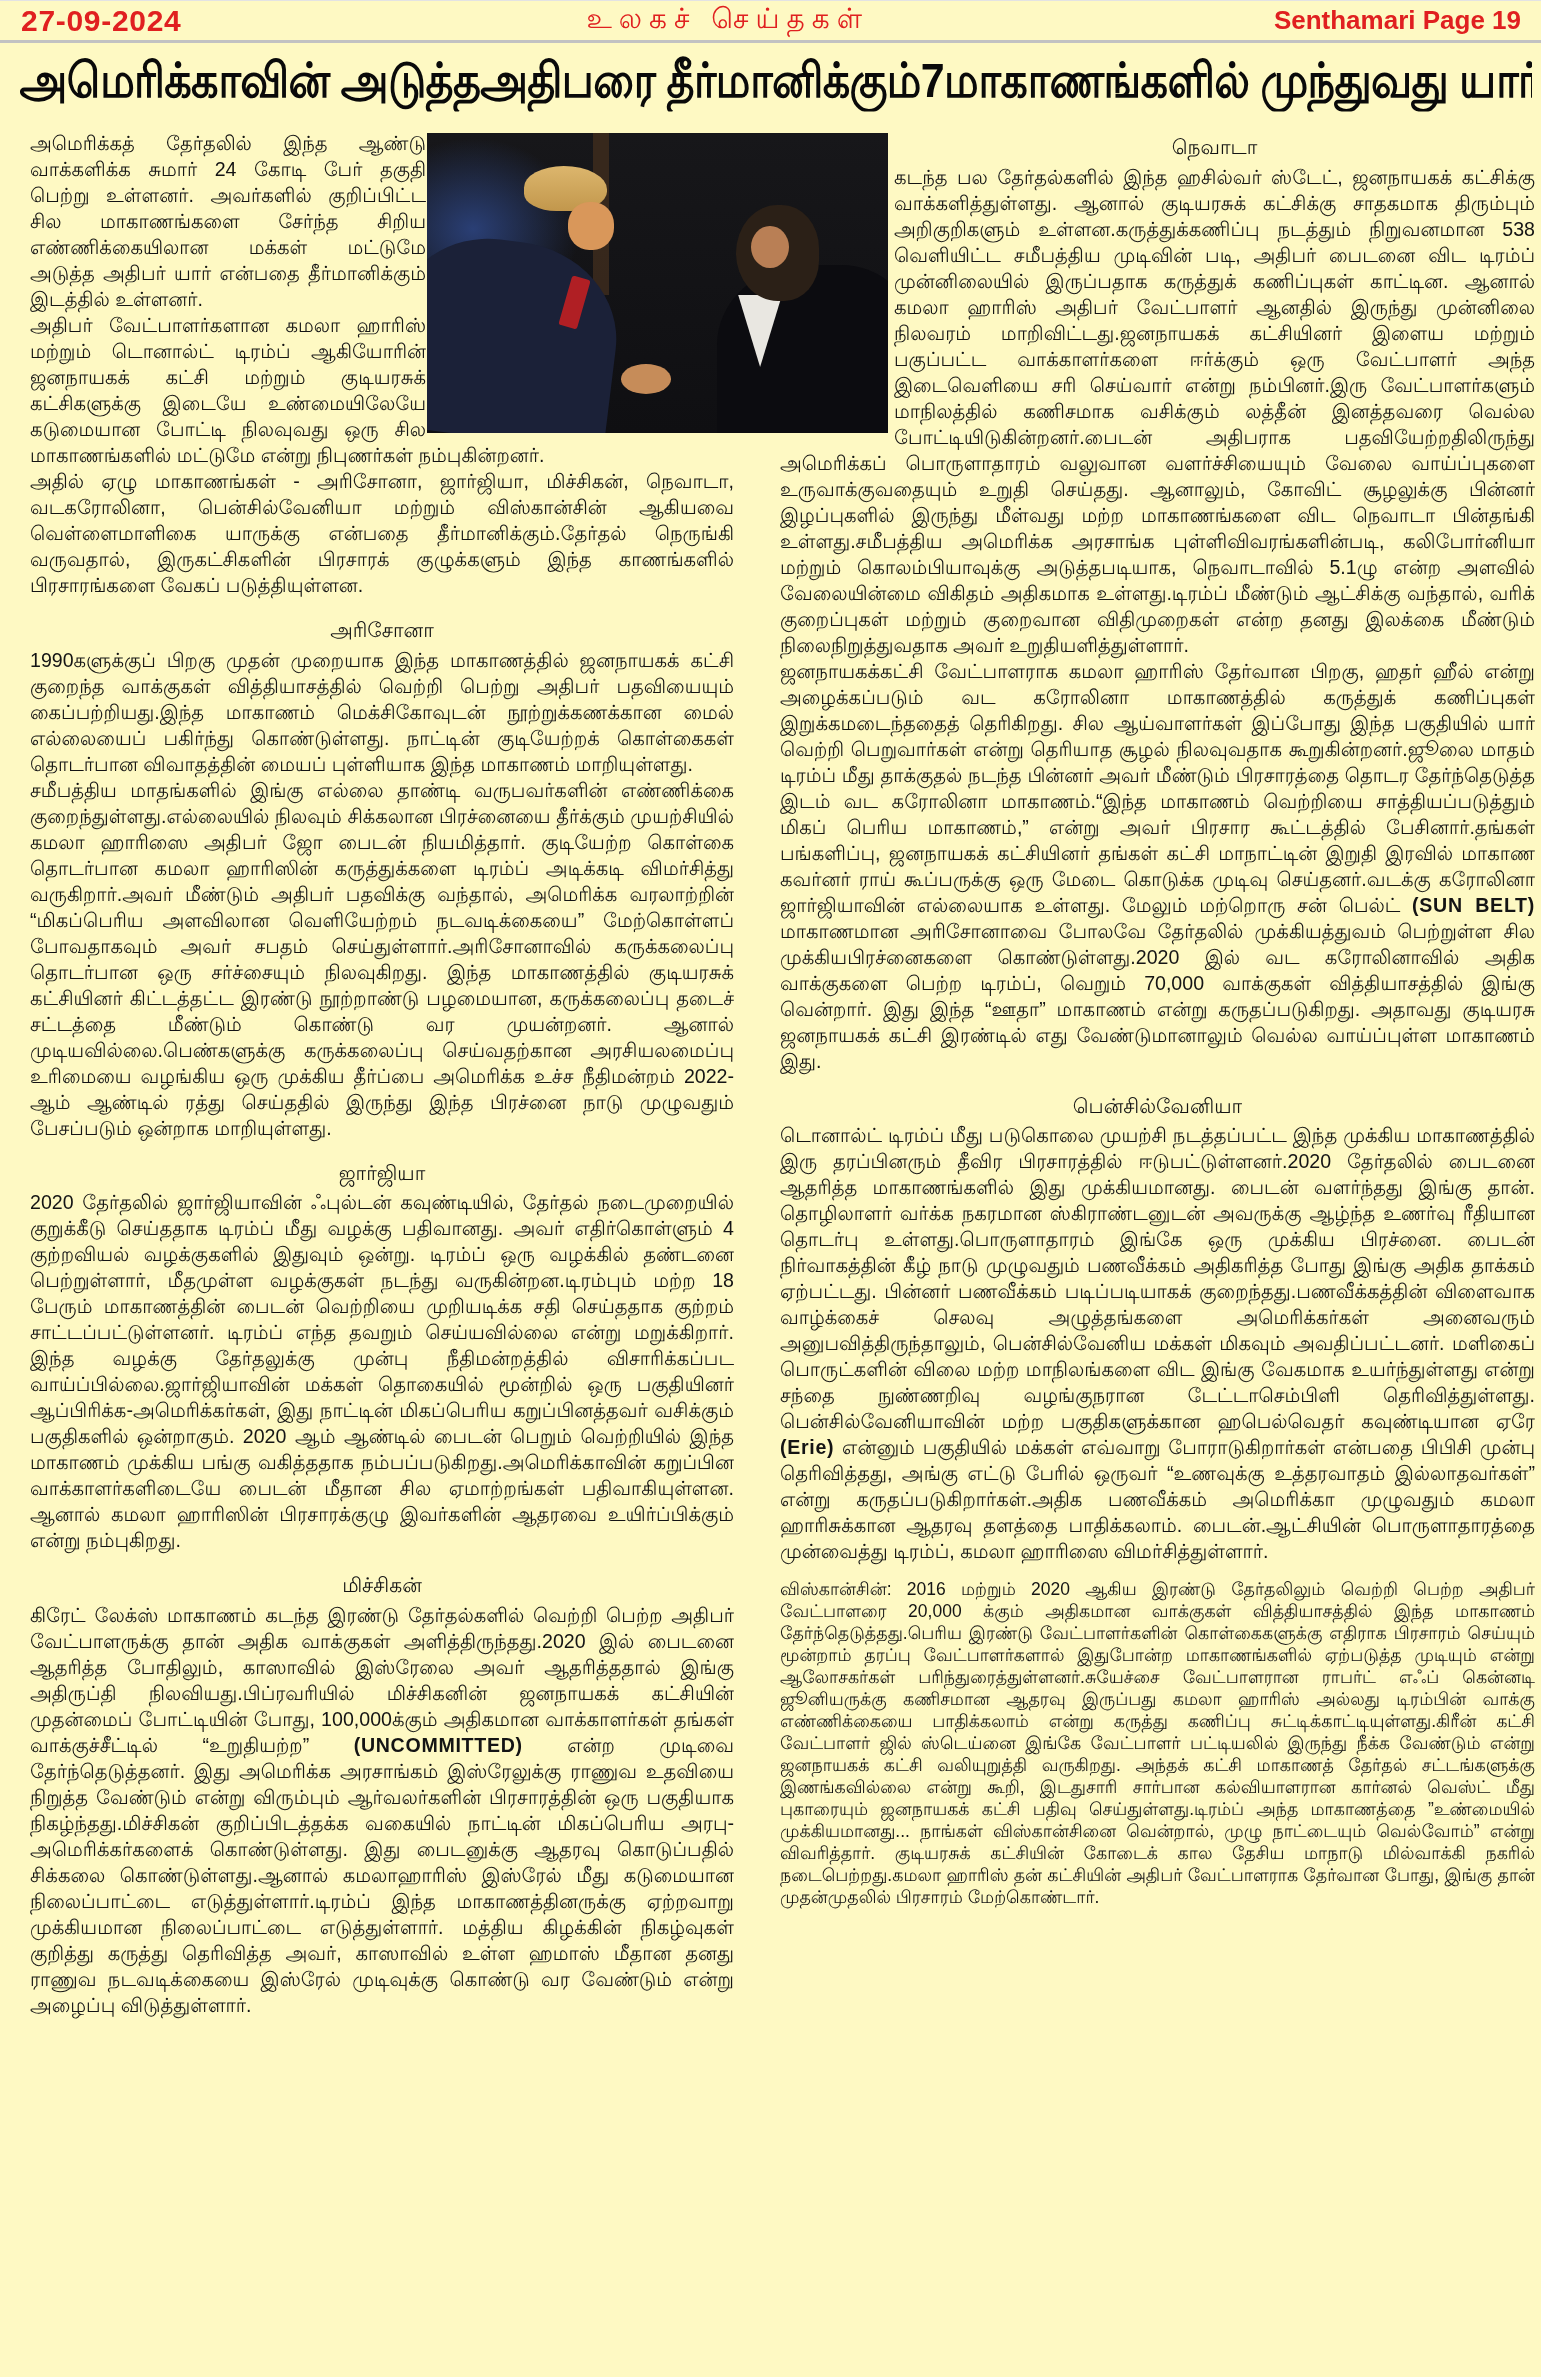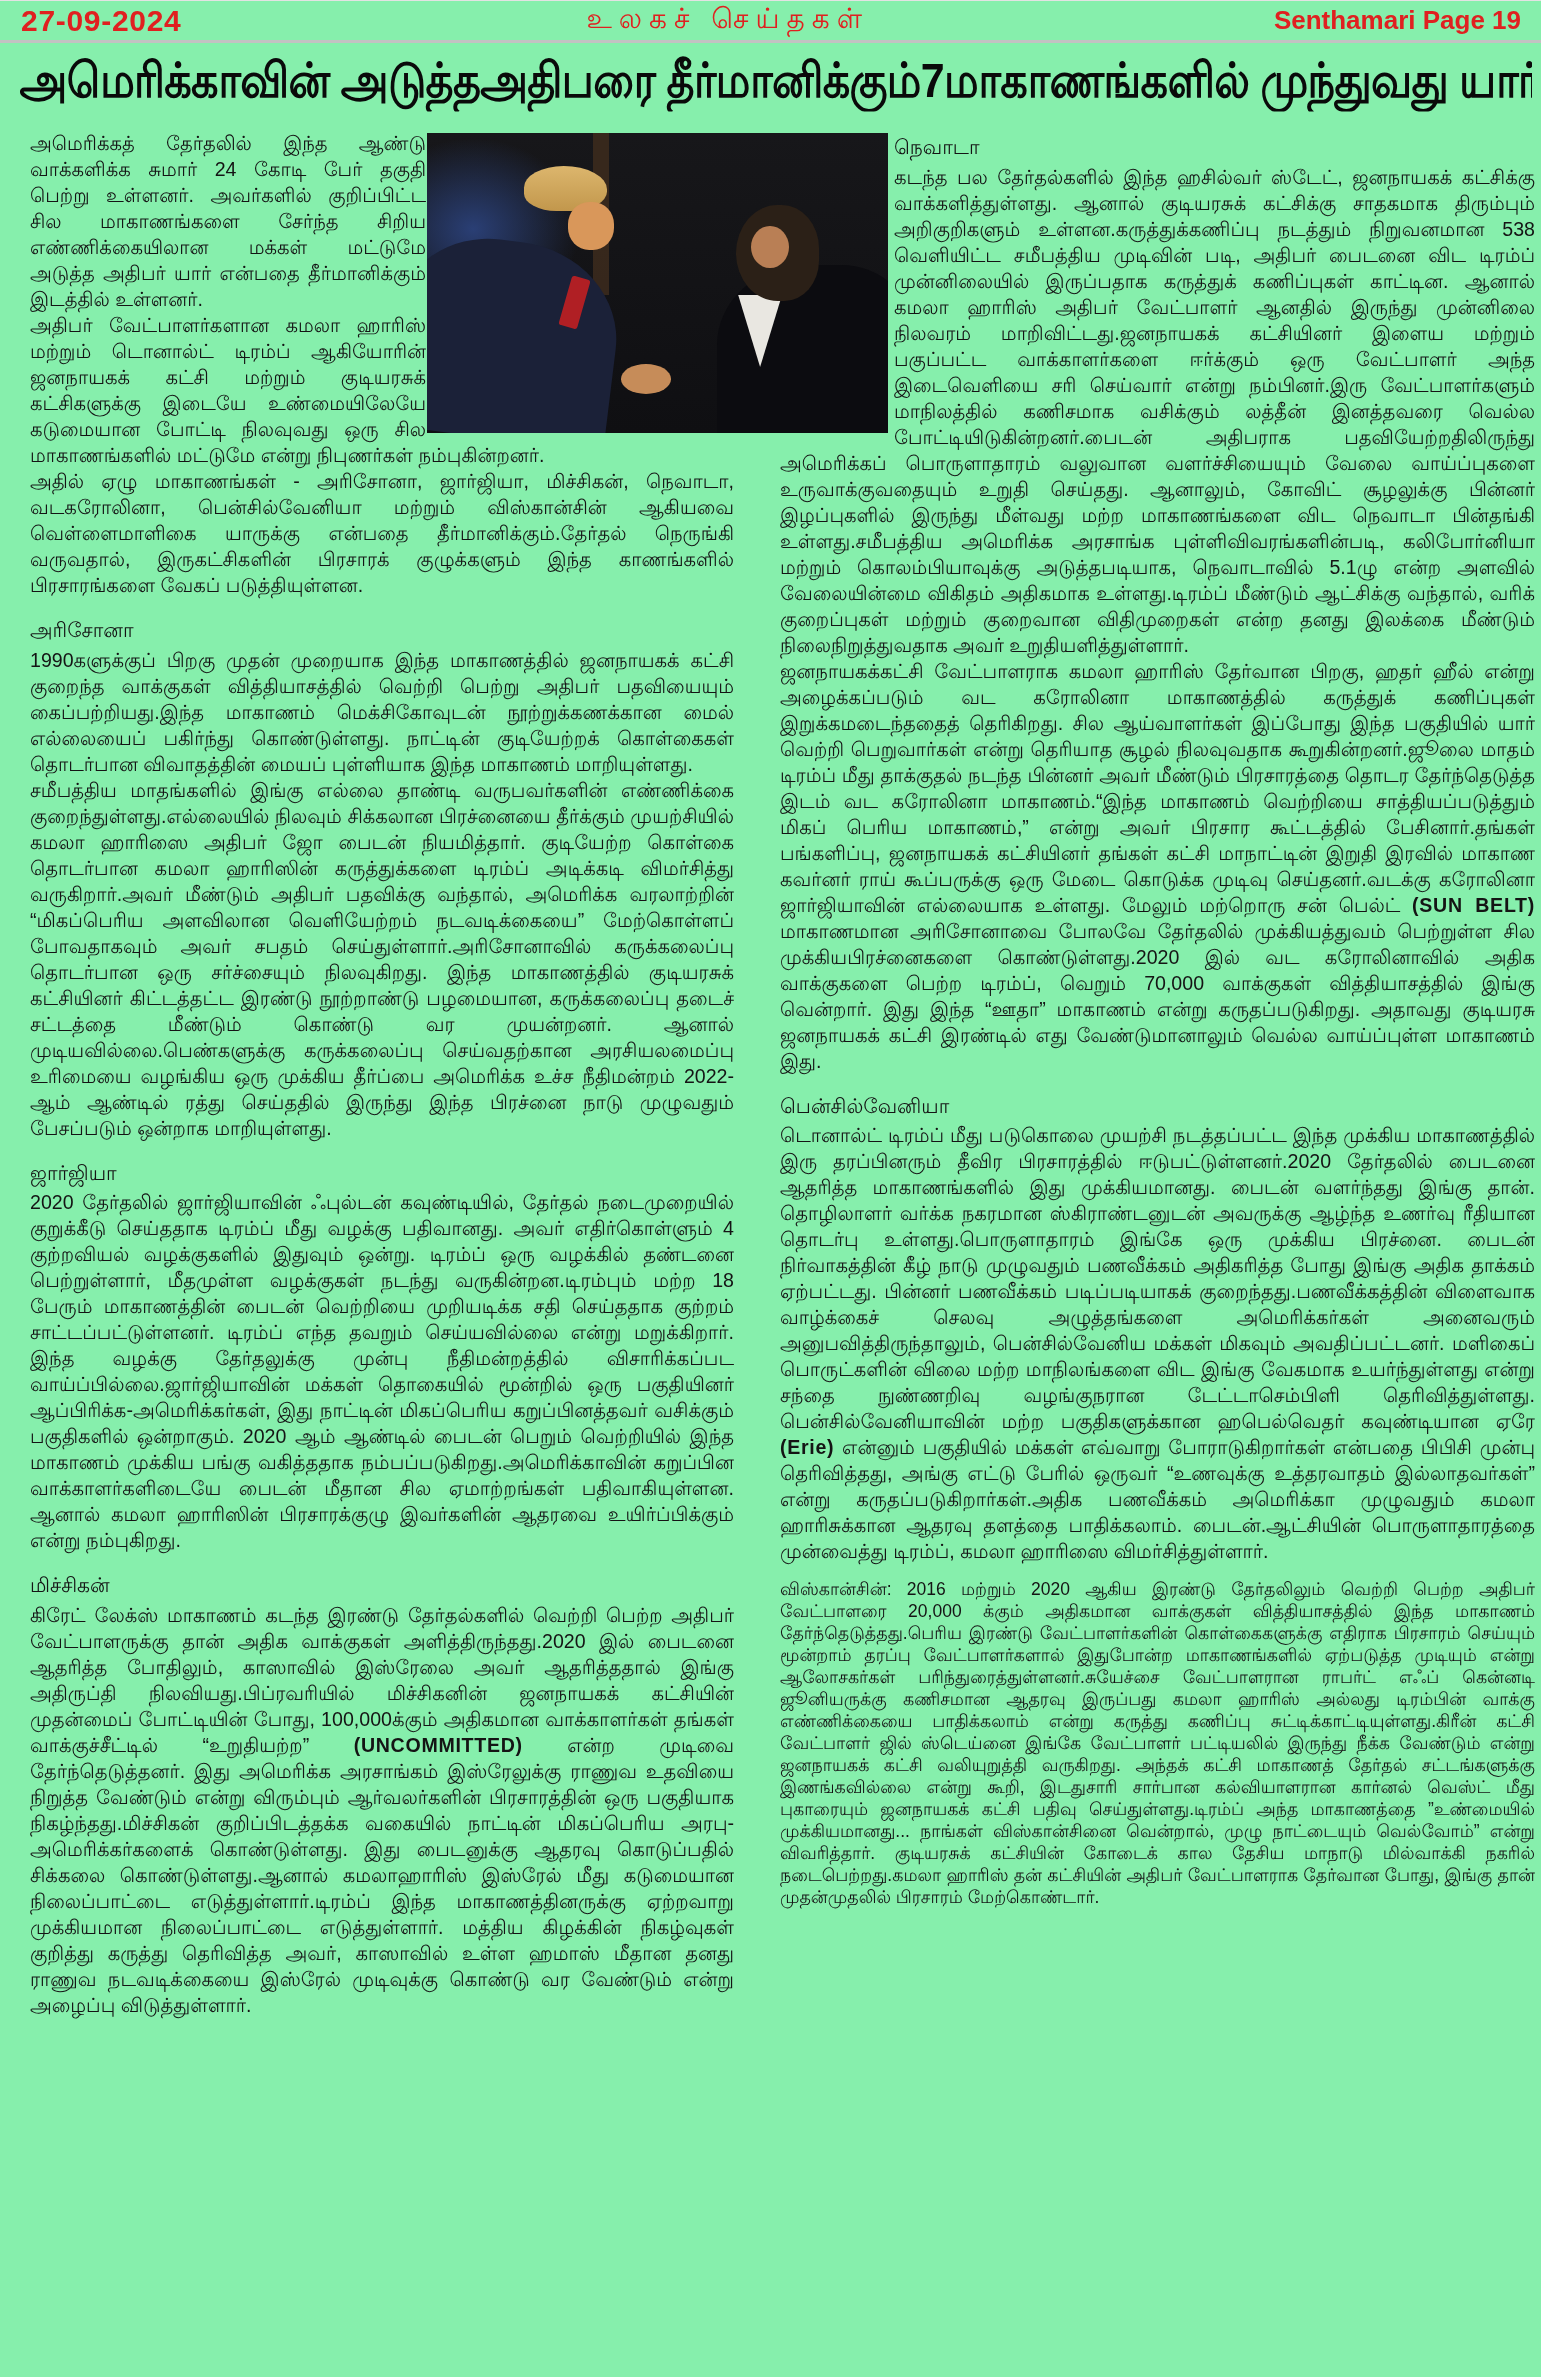--- a/index.html
+++ b/index.html
@@ -1,34 +1,34 @@
 <!DOCTYPE html>
 <html style="font-size:11.2px"><head>
 <meta charset="utf-8">
 <style>
   html,body{margin:0;padding:0;background:#ffffff;}
-  .page{position:relative;width:1542px;height:2377px;background:#86efac;overflow:hidden;
+  .page{position:relative;width:1542px;height:2377px;background:#fef9c3;overflow:hidden;
         font-family:"Liberation Sans", sans-serif;color:#141414;}
   
   .masthead{position:absolute;top:0;left:0;right:0;height:43px;display:flex;align-items:center;
             border-top:1.4px solid #e3e3e3;border-bottom:3.5px solid #c2c2c2;padding:0 21px;box-sizing:border-box;}
   .mh-date{font-size:30px;font-weight:bold;color:#e02020;letter-spacing:0.7px;flex:0 0 auto;}
   .mh-center{flex:1 1 auto;text-align:center;font-size:28px;color:#e02020;letter-spacing:7px;}
   .mh-right{flex:0 0 auto;font-size:26px;font-weight:bold;color:#e02020;}
   
   .headline{position:absolute;top:50px;left:19.6px;right:9.8px;margin:0;font-size:43px;line-height:55px;
             font-weight:700;color:#0a0a0a;white-space:nowrap;overflow:hidden;transform:scaleY(1.12);
             transform-origin:top left;letter-spacing:-0.7px;}
   
   .body-area{position:absolute;top:130px;left:30px;bottom:4.2px;display:flex;gap:46px;}
   .col{box-sizing:border-box;overflow:hidden;text-align:justify;font-size:19.6px;line-height:26px;}
   .col-left{width:704px;}
   .col-right{width:755px;}
   .col p{margin:0;}
-  .sec-h{font-size:20.3px;font-weight:400;margin:19px 0 3.5px 0;text-align:left;}
+  .sec-h{font-size:20.3px;font-weight:400;margin:19px 0 3.5px 0;text-align:center;}
   .col-right .spacer-right + .sec-h{margin-top:4.2px;}
   .spacer-left{float:right;width:308px;height:306px;}
   .spacer-right{float:left;width:114px;height:303px;}
   .bold-latin{font-weight:bold;letter-spacing:0.7px;}
   .small-para{font-size:17.5px;line-height:22px;margin-top:14px !important;}
   
   .photo{position:absolute;left:427px;top:133px;width:461px;height:300px;overflow:hidden;
          background:radial-gradient(ellipse 42% 55% at 10% 32%, #2a3f75 0%, rgba(18,22,38,0) 55%),
                     linear-gradient(#17171a,#0f0f12);}
   .photo div{position:absolute;}

